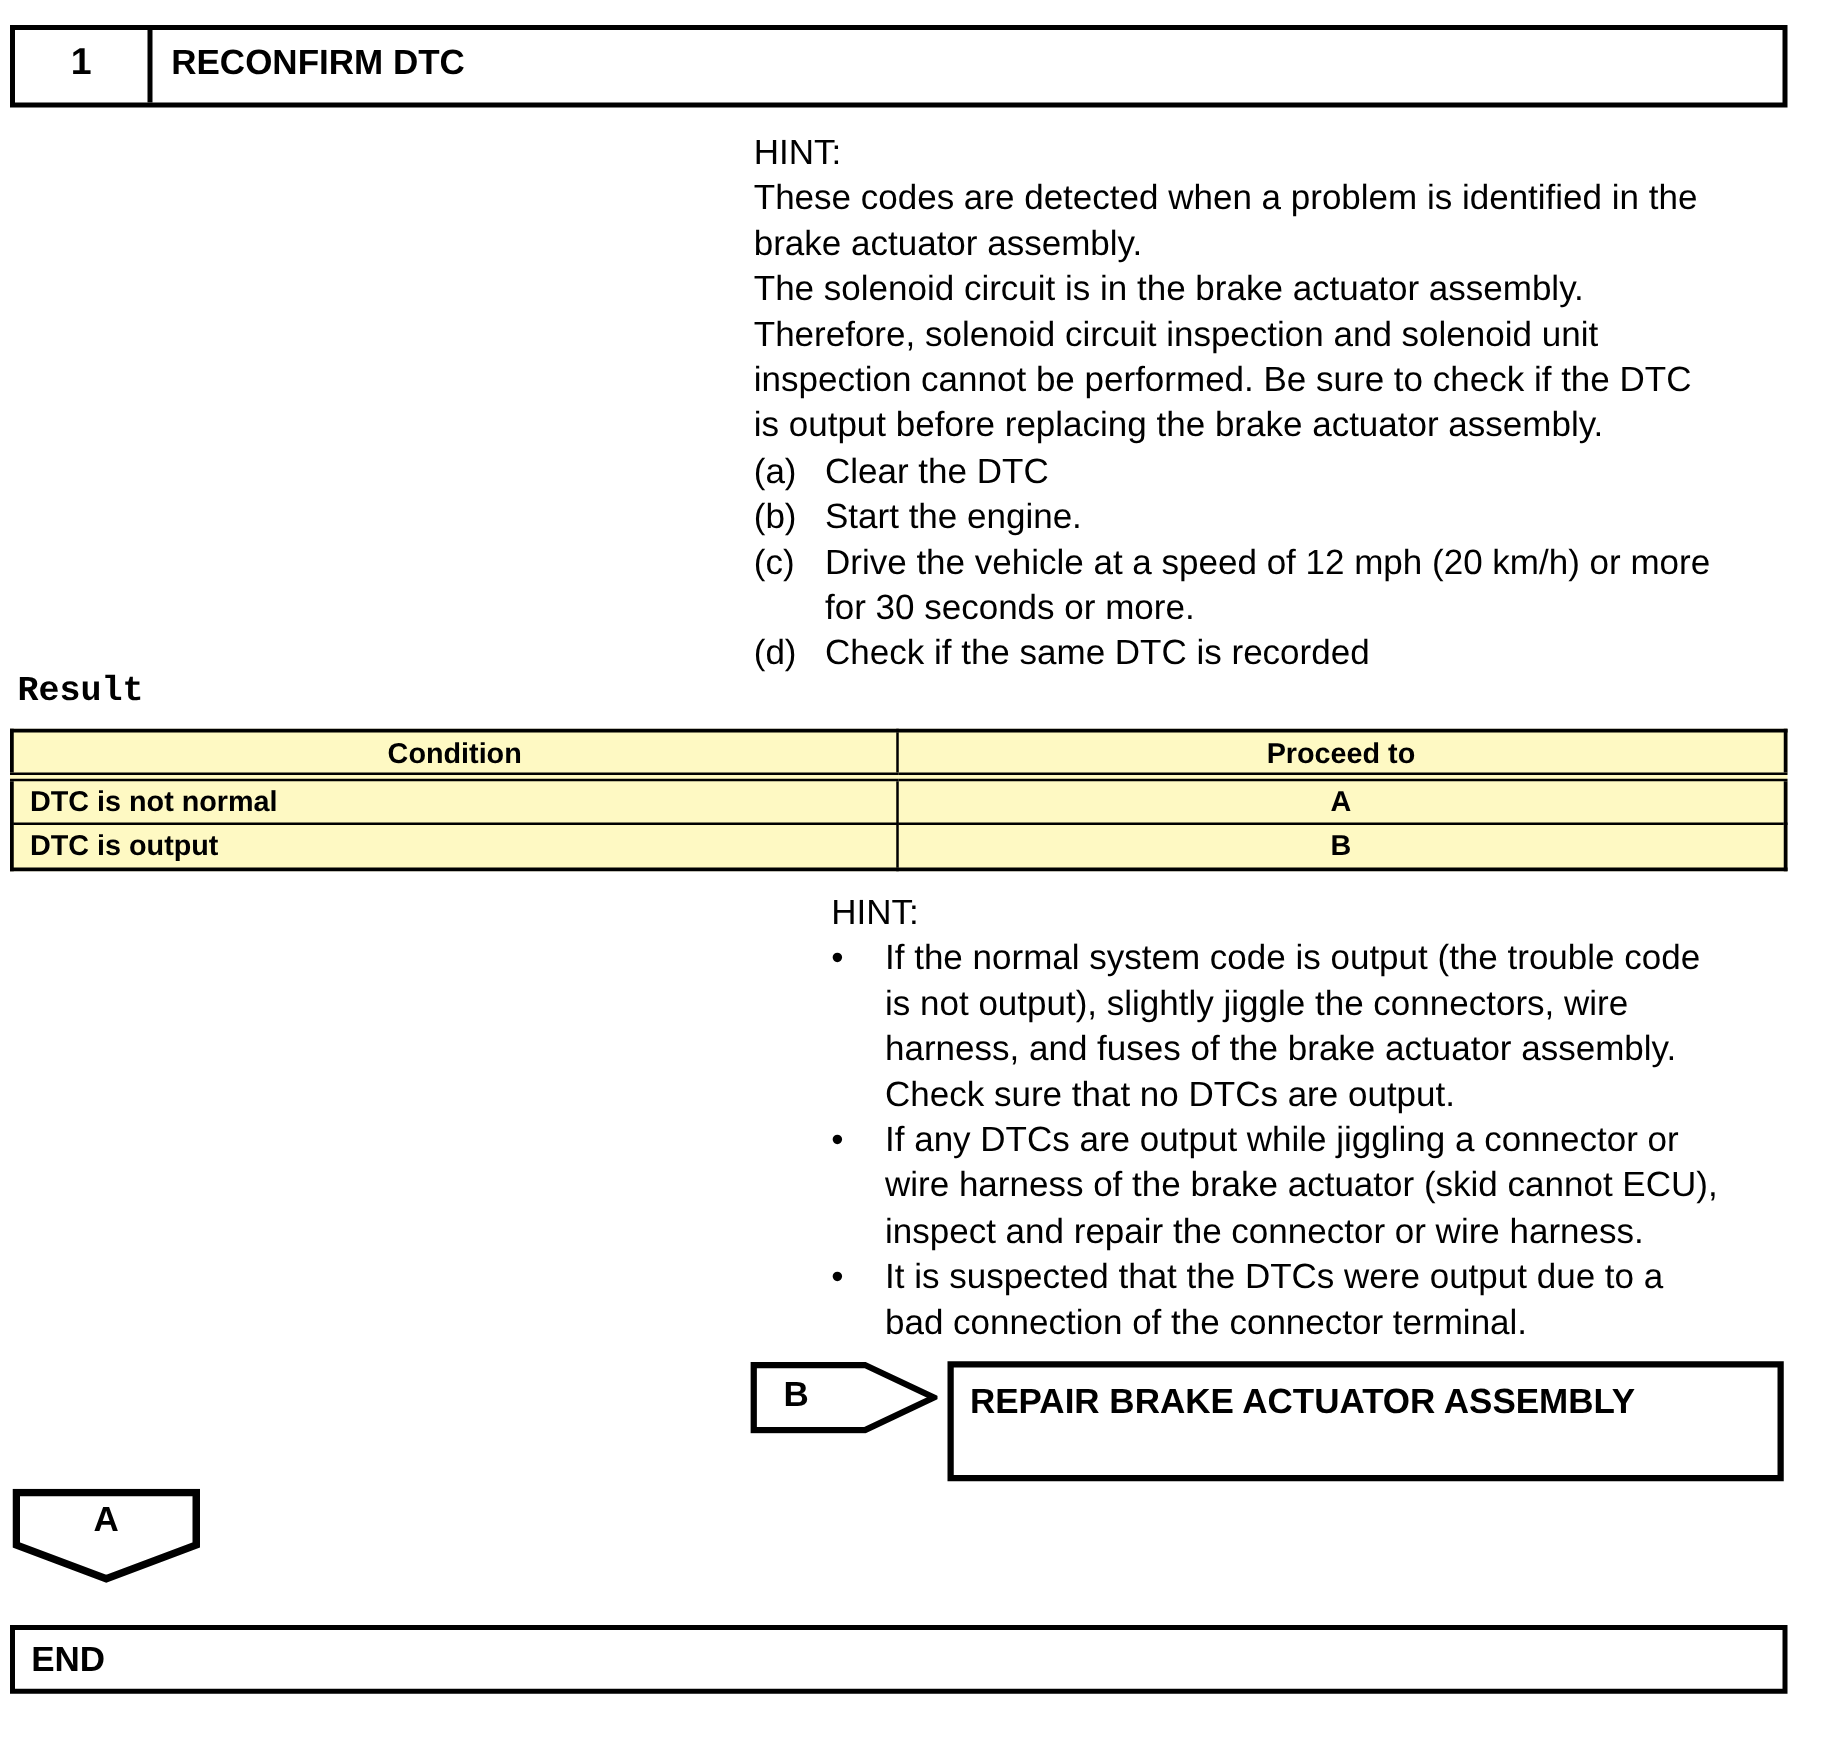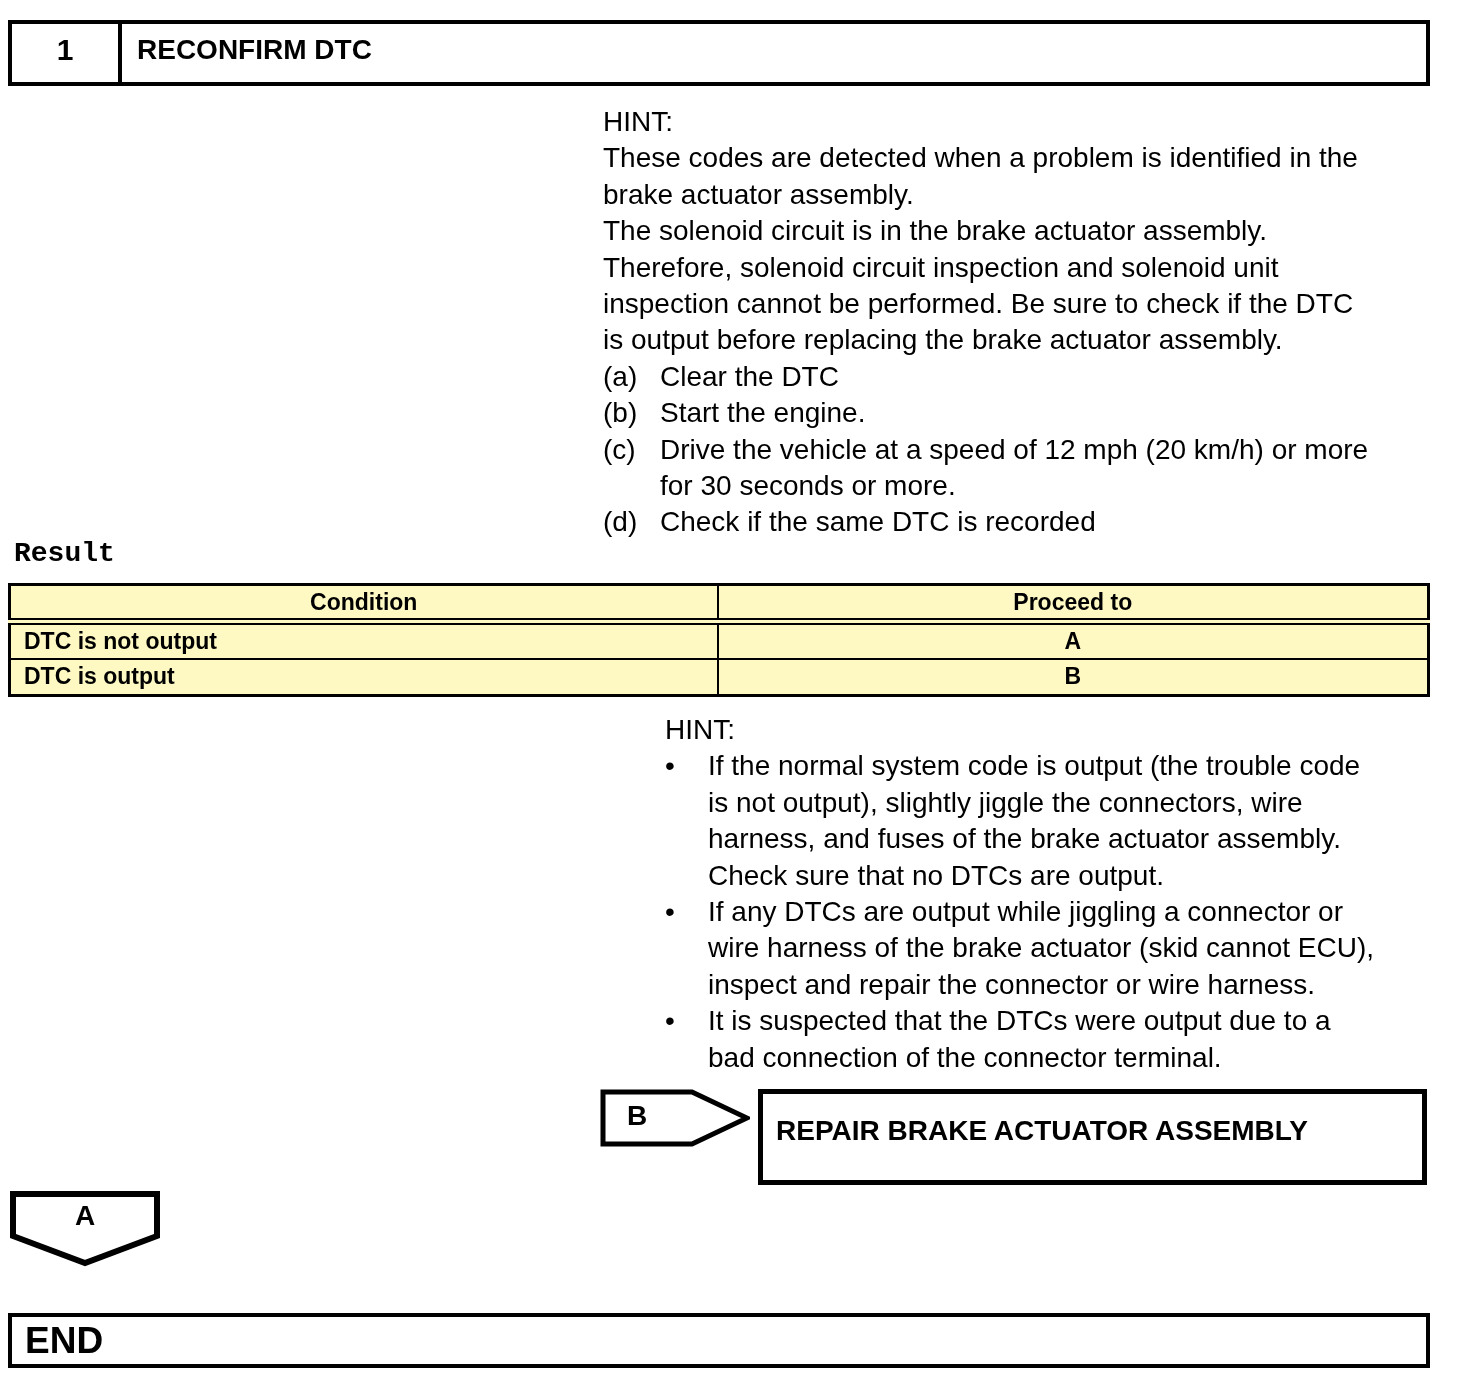--- a/index.html
+++ b/index.html
@@ -101,44 +101,43 @@
     position: absolute;
     font-size: 28px;
     font-weight: bold;
   }
   .branch-b .branch-letter { left: 0; top: 11px; width: 74px; text-align: center; }
   .repair-box {
     position: absolute;
     left: 758px; top: 1089px;
     width: 669px; height: 96px;
     border: 5px solid #000;
-    padding: 19px 0 0 13px;
+    padding: 9px 0 0 13px;
     font-size: 28px;
     font-weight: bold;
     line-height: 36px;
     background: #fff;
   }
 
   
   .branch-a { position: absolute; left: 10px; top: 1191px; width: 150px; height: 76px; }
   .branch-a .branch-letter { left: 0; top: 9px; width: 150px; text-align: center; }
 
   
   .end-box {
     position: absolute;
     left: 8px; top: 1300px;
     width: 1422px; height: 55px;
     border: 4px solid #000;
     display: flex;
     align-items: center;
     padding-left: 13px;
-    font-size: 37px;
+    font-size: 28px;
     font-weight: bold;
     background: #fff;
-    margin-top: 13px;
   }
 </style>
 </head>
 <body>
 
 <div class="page">
 
   <div class="step-header">
     <div class="step-number-cell">1</div>
     <div class="step-title-cell">RECONFIRM DTC</div>
@@ -188,21 +187,21 @@
       <col>
     </colgroup>
     <thead>
       <tr>
         <th>Condition</th>
         <th>Proceed to</th>
       </tr>
     </thead>
     <tbody>
       <tr>
-        <td class="cond">DTC is not output</td>
+        <td class="cond">DTC is not normal</td>
         <td class="proc">A</td>
       </tr>
       <tr>
         <td class="cond">DTC is output</td>
         <td class="proc">B</td>
       </tr>
     </tbody>
   </table>
 
   <div class="hint2">

